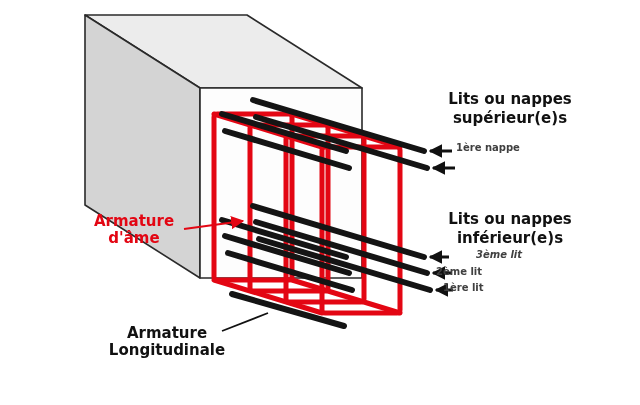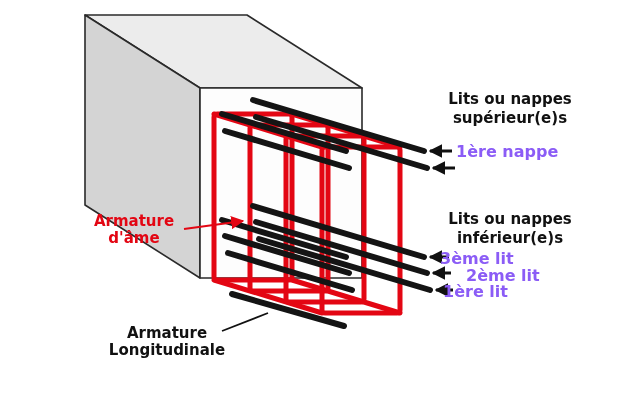--- a/index.html
+++ b/index.html
@@ -17,22 +17,22 @@
     white-space: pre-line;
     font-weight: bold;
     line-height: 1.25;
   }
   .heading {
     font-size: 15px;
     color: #111111;
     text-align: center;
   }
   .green-label {
-    font-size: 16px;
-    color: #8b5cf6;
+    font-size: 10px;
+    color: #404040;
   }
   .red-label {
     font-size: 15px;
     color: #e30613;
     text-align: center;
     line-height: 1.15;
   }
   .black-label {
     font-size: 15px;
     color: #111111;
@@ -100,22 +100,22 @@
   </svg>
 
   <div class="label heading" style="left:420px; top:90px; width:180px;">Lits ou nappes
 supérieur(e)s</div>
 
   <div class="label green-label" style="left:456px; top:142px;">1ère nappe</div>
 
   <div class="label heading" style="left:420px; top:210px; width:180px;">Lits ou nappes
 inférieur(e)s</div>
 
-  <div class="label green-label" style="left:440px; top:249px;">3ème lit</div>
-  <div class="label green-label" style="left:466px; top:266px;">2ème lit</div>
+  <div class="label green-label" style="left:476px; top:249px;font-style:italic;">3ème lit</div>
+  <div class="label green-label" style="left:436px; top:266px;">2ème lit</div>
   <div class="label green-label" style="left:443px; top:282px;">1ère lit</div>
 
   <div class="label red-label" style="left:78px; top:213px; width:112px;">Armature
 d'âme</div>
 
   <div class="label black-label" style="left:93px; top:325px; width:148px;">Armature
 Longitudinale</div>
 
 </div>
 

